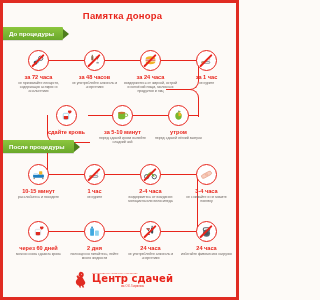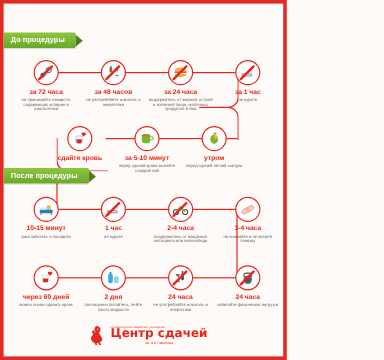--- a/index.html
+++ b/index.html
@@ -104,20 +104,21 @@
   .logo-top{font-size:2.2px;color:#e8251c;letter-spacing:.1px;}
   .logo-main{font-size:10px;font-weight:bold;color:#e8251c;
              font-family:"DejaVu Sans",sans-serif;line-height:1;}
   .logo-sub{font-size:2.6px;color:#e8251c;align-self:center;margin-top:1px;}
 </style>
 </head>
 <body>
 
 <div id="poster">
 
+  <div class="title">Памятка донора</div>
 
   <div class="ribbon b1">
     <span>До процедуры</span>
     <span class="tail"></span>
   </div>
 
   <div class="track h-line" style="top:57px;left:44px;width:151px;"></div>
   <div class="elbow" style="top:57px;left:182px;width:13px;height:29px;border-radius:0 0 9px 0;border-left:none;border-top:none;border-right:1.2px solid #e8251c;border-bottom:1.2px solid #e8251c;"></div>
   <div class="track h-line" style="top:86px;left:163px;width:20px;"></div>
 

